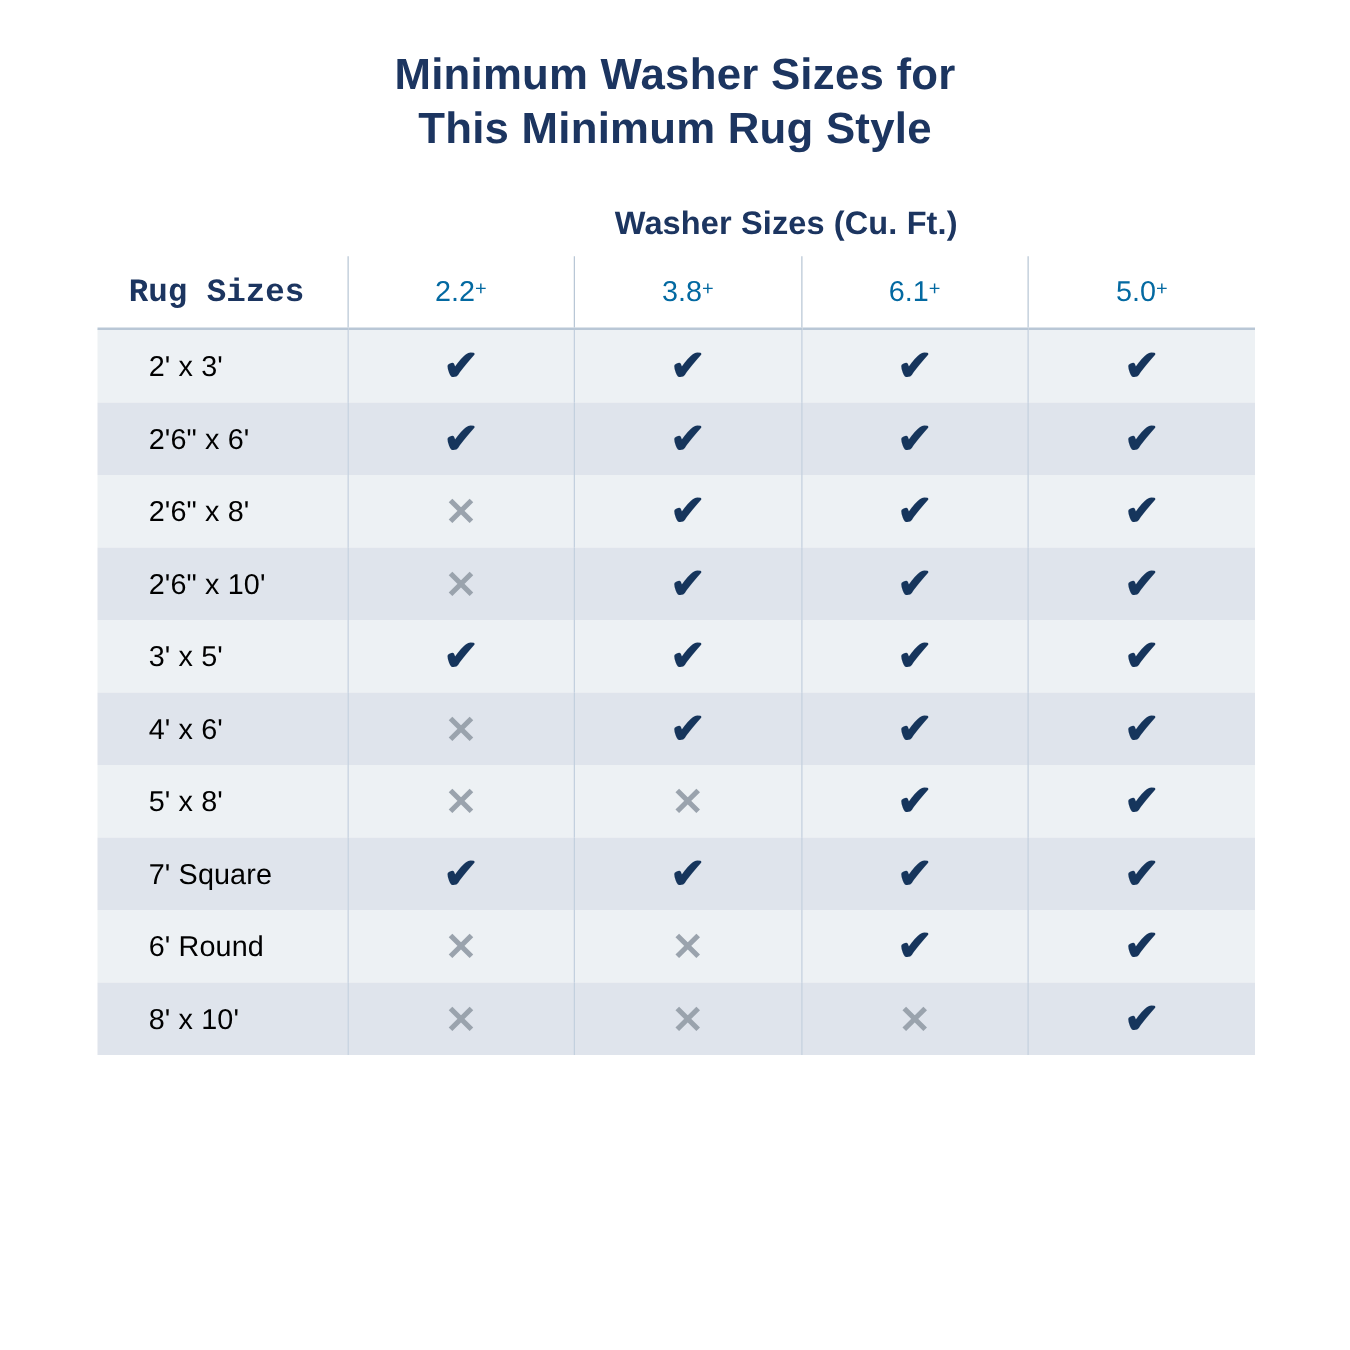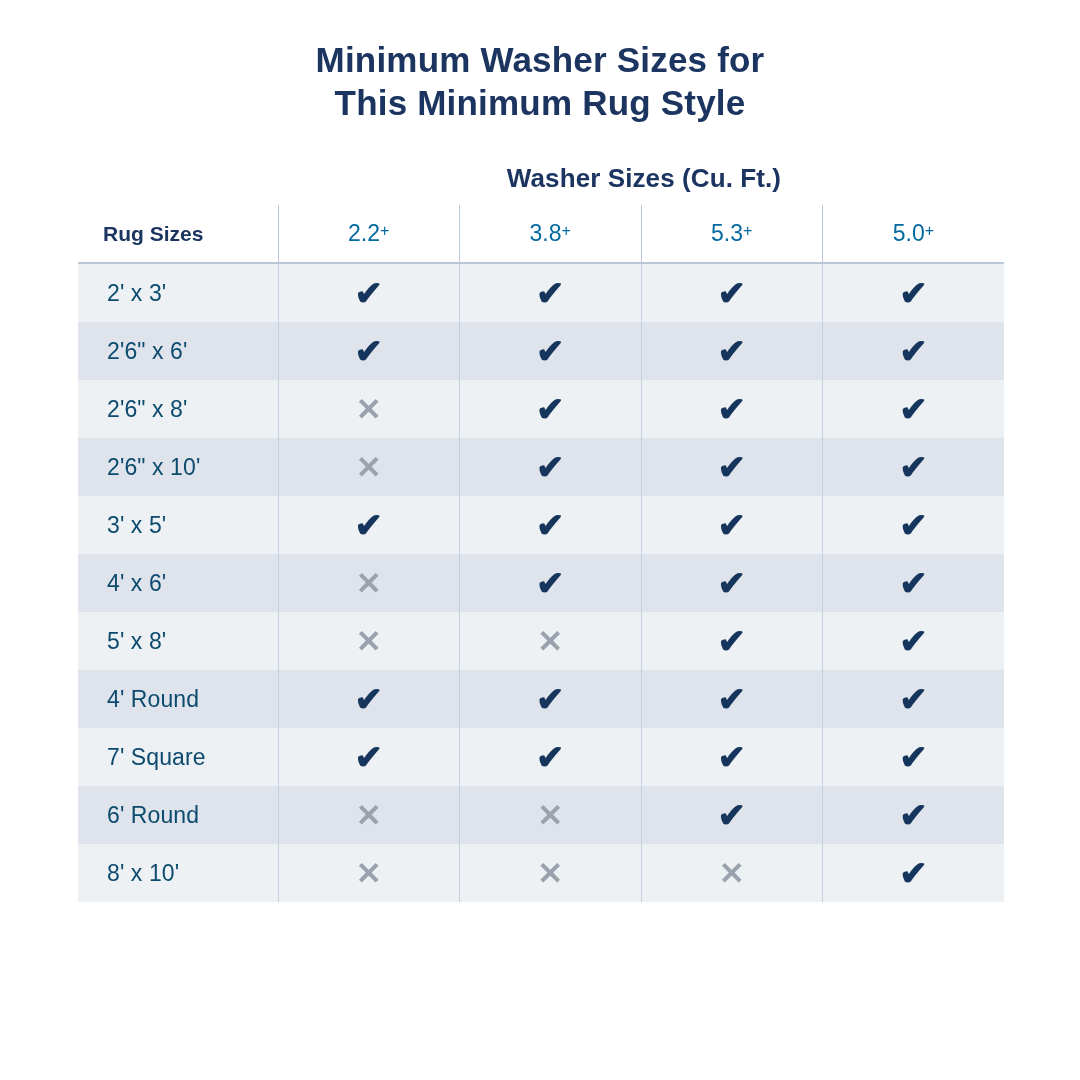--- a/index.html
+++ b/index.html
@@ -34,21 +34,21 @@
     line-height: 43px;
     letter-spacing: 0.2px;
     color: #1c3560;
   }
   .title-line { display: block; }
 
   
   .washer-superhead {
     position: absolute;
     top: 163px;
-    left: 281px;
+    left: 266px;
     width: 726px;
     text-align: center;
     font-size: 26px;
     font-weight: bold;
     color: #1c3560;
     letter-spacing: 0.1px;
   }
 
   
   .table {
@@ -67,23 +67,24 @@
   thead th {
     height: 57px;
     padding: 0;
     vertical-align: middle;
     font-weight: normal;
     border-bottom: 2px solid #b9c7d6;
   }
   thead th.label-head {
     text-align: left;
     padding-left: 25px;
-    font-size: 21px;
+    font-size: 26px;
     font-weight: bold;
     color: #1c3560;
+    font-family: Liberation Mono, monospace;
   }
   thead th.data-head {
     text-align: center;
     font-size: 23px;
     color: #0369a1;
     border-left: 1.5px solid #b9c7d6;
   }
   .plus {
     font-size: 16px;
     vertical-align: 5px;
@@ -95,23 +96,23 @@
   tbody tr:nth-child(odd)  { background: #edf1f4; }
   tbody tr:nth-child(even) { background: #dfe4ec; }
 
   tbody td {
     padding: 0;
     height: 58px;
     vertical-align: middle;
   }
   td.row-label {
     text-align: left;
-    padding-left: 29px;
+    padding-left: 41px;
     font-size: 23px;
-    color: #0c4a6e;
+    color: #000000;
     letter-spacing: 0.1px;
   }
   td.mark {
     text-align: center;
     border-left: 1.5px solid #c3d0de;
   }
 
   .glyph {
     display: inline-block;
     line-height: 1;
@@ -145,21 +146,21 @@
       <col class="c-data">
       <col class="c-data">
       <col class="c-data">
       <col class="c-data">
     </colgroup>
     <thead>
       <tr>
         <th class="label-head">Rug Sizes</th>
         <th class="data-head"><span>2.2</span><span class="plus">+</span></th>
         <th class="data-head"><span>3.8</span><span class="plus">+</span></th>
-        <th class="data-head"><span>5.3</span><span class="plus">+</span></th>
+        <th class="data-head"><span>6.1</span><span class="plus">+</span></th>
         <th class="data-head"><span>5.0</span><span class="plus">+</span></th>
       </tr>
     </thead>
     <tbody id="table-body">
         <tr>
           <td class="row-label">2' x 3'</td>
           <td class="mark"><span class="glyph yes">✔</span></td>
           <td class="mark"><span class="glyph yes">✔</span></td>
           <td class="mark"><span class="glyph yes">✔</span></td>
           <td class="mark"><span class="glyph yes">✔</span></td>
@@ -200,27 +201,20 @@
           <td class="mark"><span class="glyph yes">✔</span></td>
         </tr>
         <tr>
           <td class="row-label">5' x 8'</td>
           <td class="mark"><span class="glyph no">✕</span></td>
           <td class="mark"><span class="glyph no">✕</span></td>
           <td class="mark"><span class="glyph yes">✔</span></td>
           <td class="mark"><span class="glyph yes">✔</span></td>
         </tr>
         <tr>
-          <td class="row-label">4' Round</td>
-          <td class="mark"><span class="glyph yes">✔</span></td>
-          <td class="mark"><span class="glyph yes">✔</span></td>
-          <td class="mark"><span class="glyph yes">✔</span></td>
-          <td class="mark"><span class="glyph yes">✔</span></td>
-        </tr>
-        <tr>
           <td class="row-label">7' Square</td>
           <td class="mark"><span class="glyph yes">✔</span></td>
           <td class="mark"><span class="glyph yes">✔</span></td>
           <td class="mark"><span class="glyph yes">✔</span></td>
           <td class="mark"><span class="glyph yes">✔</span></td>
         </tr>
         <tr>
           <td class="row-label">6' Round</td>
           <td class="mark"><span class="glyph no">✕</span></td>
           <td class="mark"><span class="glyph no">✕</span></td>

